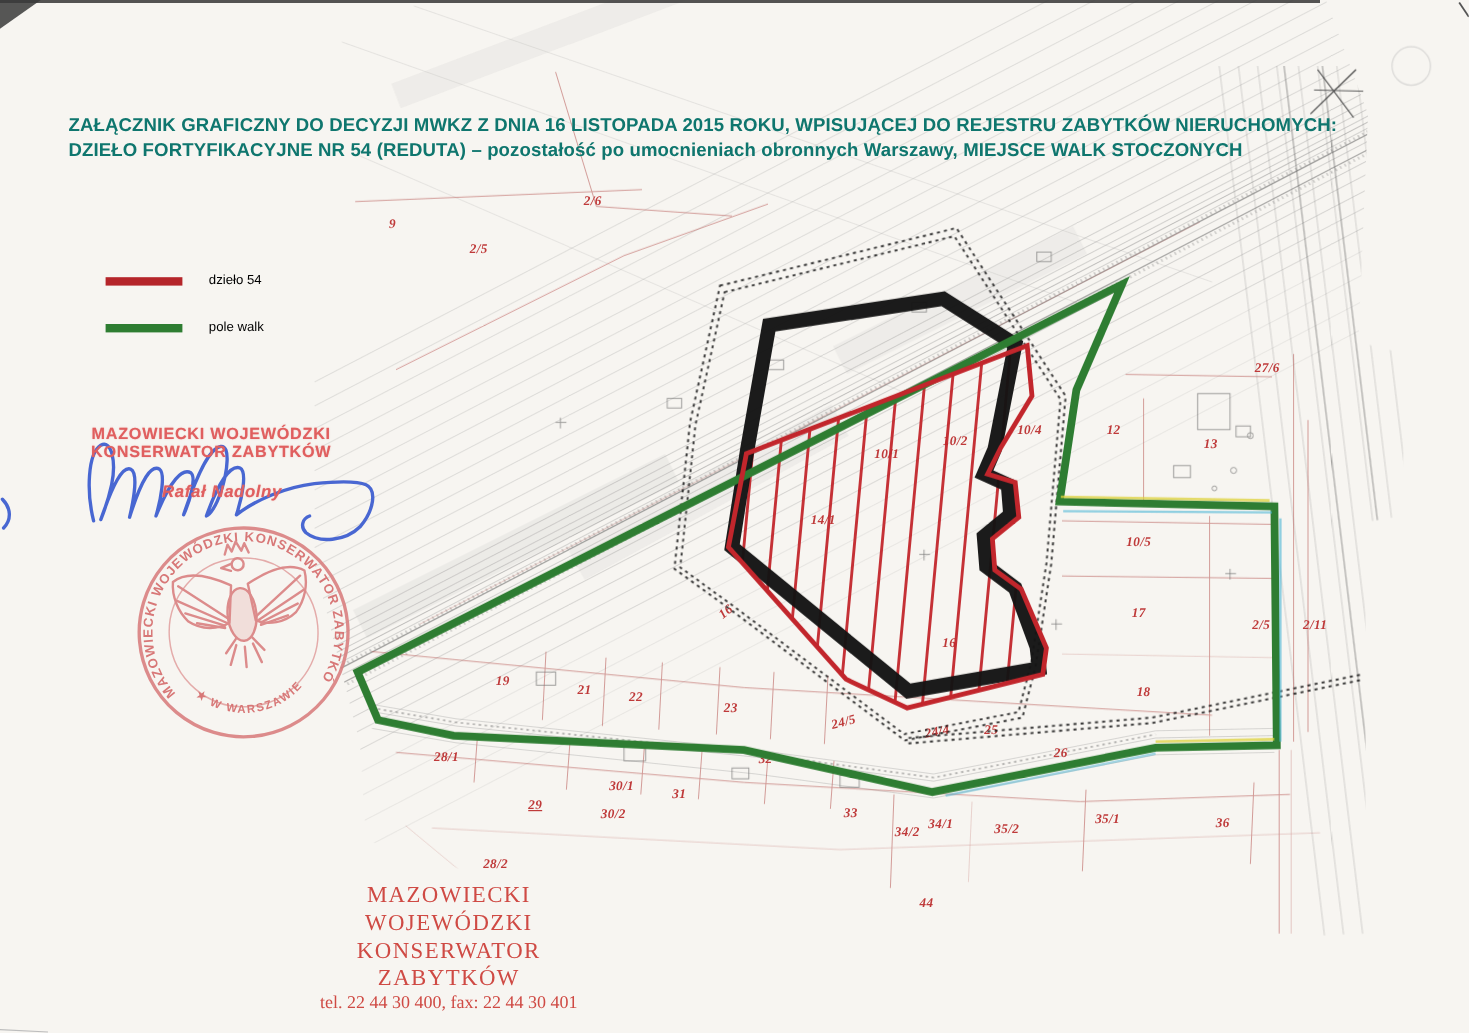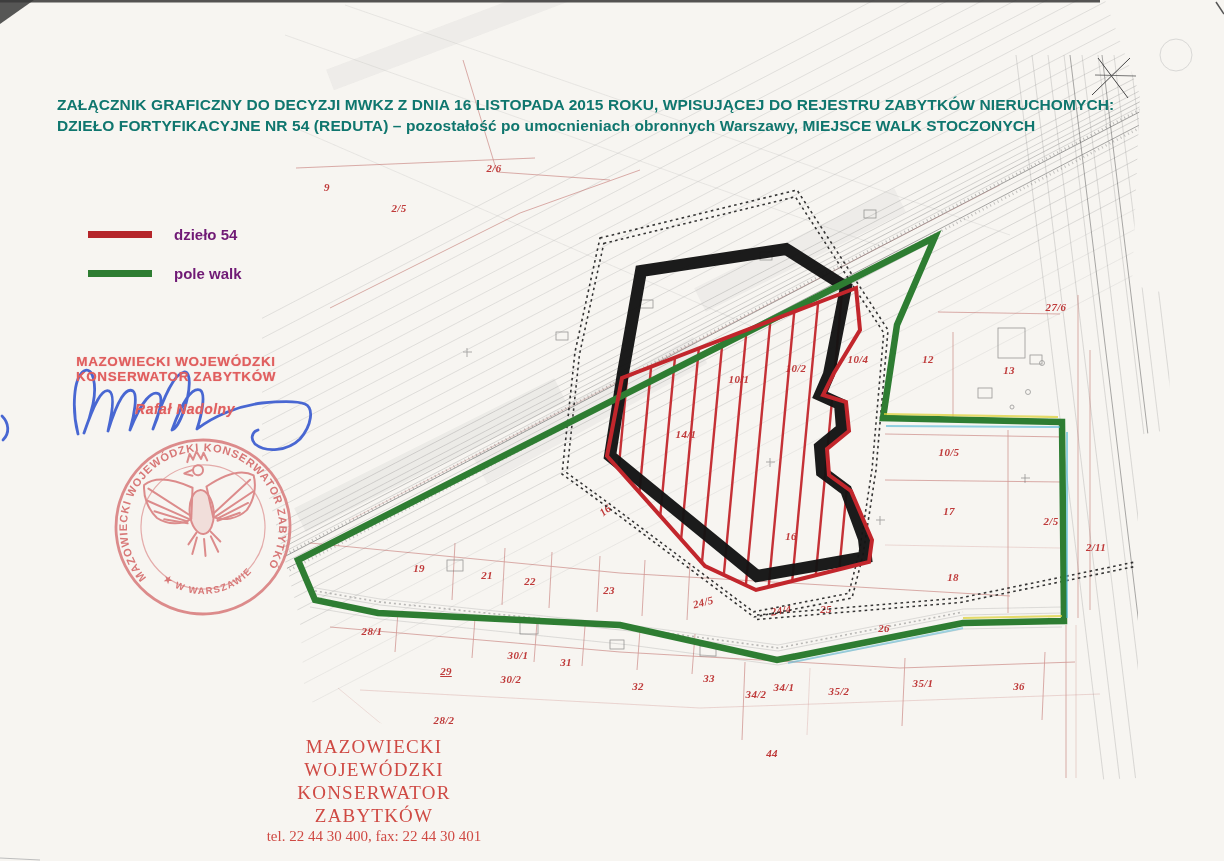--- a/index.html
+++ b/index.html
@@ -10,21 +10,21 @@
   .plabel{position:absolute;transform:translate(-50%,-50%);
           font:italic 600 11px "Liberation Serif",serif;color:#bf3a3a;white-space:nowrap;
           letter-spacing:.3px;}
   .header{position:absolute;left:57px;top:94px;width:1098px;color:#0f766e;
           font-weight:bold;font-size:15.5px;line-height:21px;letter-spacing:.1px;}
   .legend{position:absolute;left:88px;top:224px;}
   .legend-row{position:relative;display:flex;align-items:center;height:20px;margin-bottom:19px;}
   .swatch{width:64px;height:7px;margin-right:22px;}
   .swatch.red{background:#b5252a;}
   .swatch.green{background:#2e7d32;}
-  .legend-label{font-weight:bold;font-size:15px;color:#701a75;}
+  .legend-label{font-weight:normal;font-size:11px;color:#000000;}
   .stamp{position:absolute;left:64px;top:354px;width:224px;text-align:center;
          color:#e05f5f;text-shadow:0 0 1px rgba(224,95,95,.55);}
   .stamp-l1,.stamp-l2{font-weight:600;font-size:13.5px;line-height:15px;letter-spacing:.6px;}
   .stamp-signer{font:italic 600 14px "Liberation Sans",sans-serif;margin-top:17px;
                 padding-left:18px;letter-spacing:.5px;}
   .footer{position:absolute;left:240px;top:735px;width:268px;text-align:center;
           font-family:"Liberation Serif",serif;color:#cf4a44;}
   .f-org{font-size:19px;line-height:23px;letter-spacing:1.2px;}
   .f-addr{font-size:15px;line-height:19px;margin-top:2px;}
   .f-tel{font-size:15px;line-height:18px;}
@@ -195,34 +195,34 @@
       <span class="plabel" style="left: 953px; top: 577px;">18</span>
       <span class="plabel" style="left: 419px; top: 568px;">19</span>
       <span class="plabel" style="left: 487px; top: 575px;">21</span>
       <span class="plabel" style="left: 530px; top: 581px;">22</span>
       <span class="plabel" style="left: 609px; top: 590px;">23</span>
       <span class="plabel" style="left: 703px; top: 602px; transform: translate(-50%, -50%) rotate(-14deg);">24/5</span>
       <span class="plabel" style="left: 781px; top: 610px; transform: translate(-50%, -50%) rotate(-10deg);">24/4</span>
       <span class="plabel" style="left: 826px; top: 609px;">25</span>
       <span class="plabel" style="left: 884px; top: 628px;">26</span>
       <span class="plabel" style="left: 1051px; top: 521px;">2/5</span>
-      <span class="plabel" style="left: 1096px; top: 547px;">2/11</span>
+      <span class="plabel" style="left: 1096px; top: 521px;">2/11</span>
       <span class="plabel" style="left: 372px; top: 631px;">28/1</span>
       <span class="plabel" style="left: 446px; top: 671px; text-decoration: underline;">29</span>
       <span class="plabel" style="left: 518px; top: 655px;">30/1</span>
       <span class="plabel" style="left: 566px; top: 662px;">31</span>
       <span class="plabel" style="left: 511px; top: 679px; font-style: italic;">30/2</span>
-      <span class="plabel" style="left: 638px; top: 686px;">32</span>
+      <span class="plabel" style="left: 638px; top: 633px;">32</span>
       <span class="plabel" style="left: 709px; top: 678px;">33</span>
       <span class="plabel" style="left: 756px; top: 694px;">34/2</span>
       <span class="plabel" style="left: 784px; top: 687px;">34/1</span>
       <span class="plabel" style="left: 839px; top: 691px;">35/2</span>
       <span class="plabel" style="left: 923px; top: 683px;">35/1</span>
       <span class="plabel" style="left: 1019px; top: 686px;">36</span>
-      <span class="plabel" style="left: 444px; top: 720px;">28/2</span>
+      <span class="plabel" style="left: 413px; top: 720px;">28/2</span>
       <span class="plabel" style="left: 772px; top: 753px;">44</span>
     </div>
 
   <svg class="layer" width="1224" height="861" viewBox="0 0 1224 861">
     <defs>
       <clipPath id="redclip">
         <polygon points="856,288 622,378 607,456 705,566 756,590 869,562 872,540 851,491 829,475 827,449 849,431 846,402 823,395 834,373 860,330"></polygon>
       </clipPath>
       <path id="sealArcTop" d="M 144.8,575.9 A 76,76 0 1 1 261.2,575.9"></path>
       <path id="sealArcBottom" d="M 153,570 A 64,64 0 0 0 253,570"></path>

